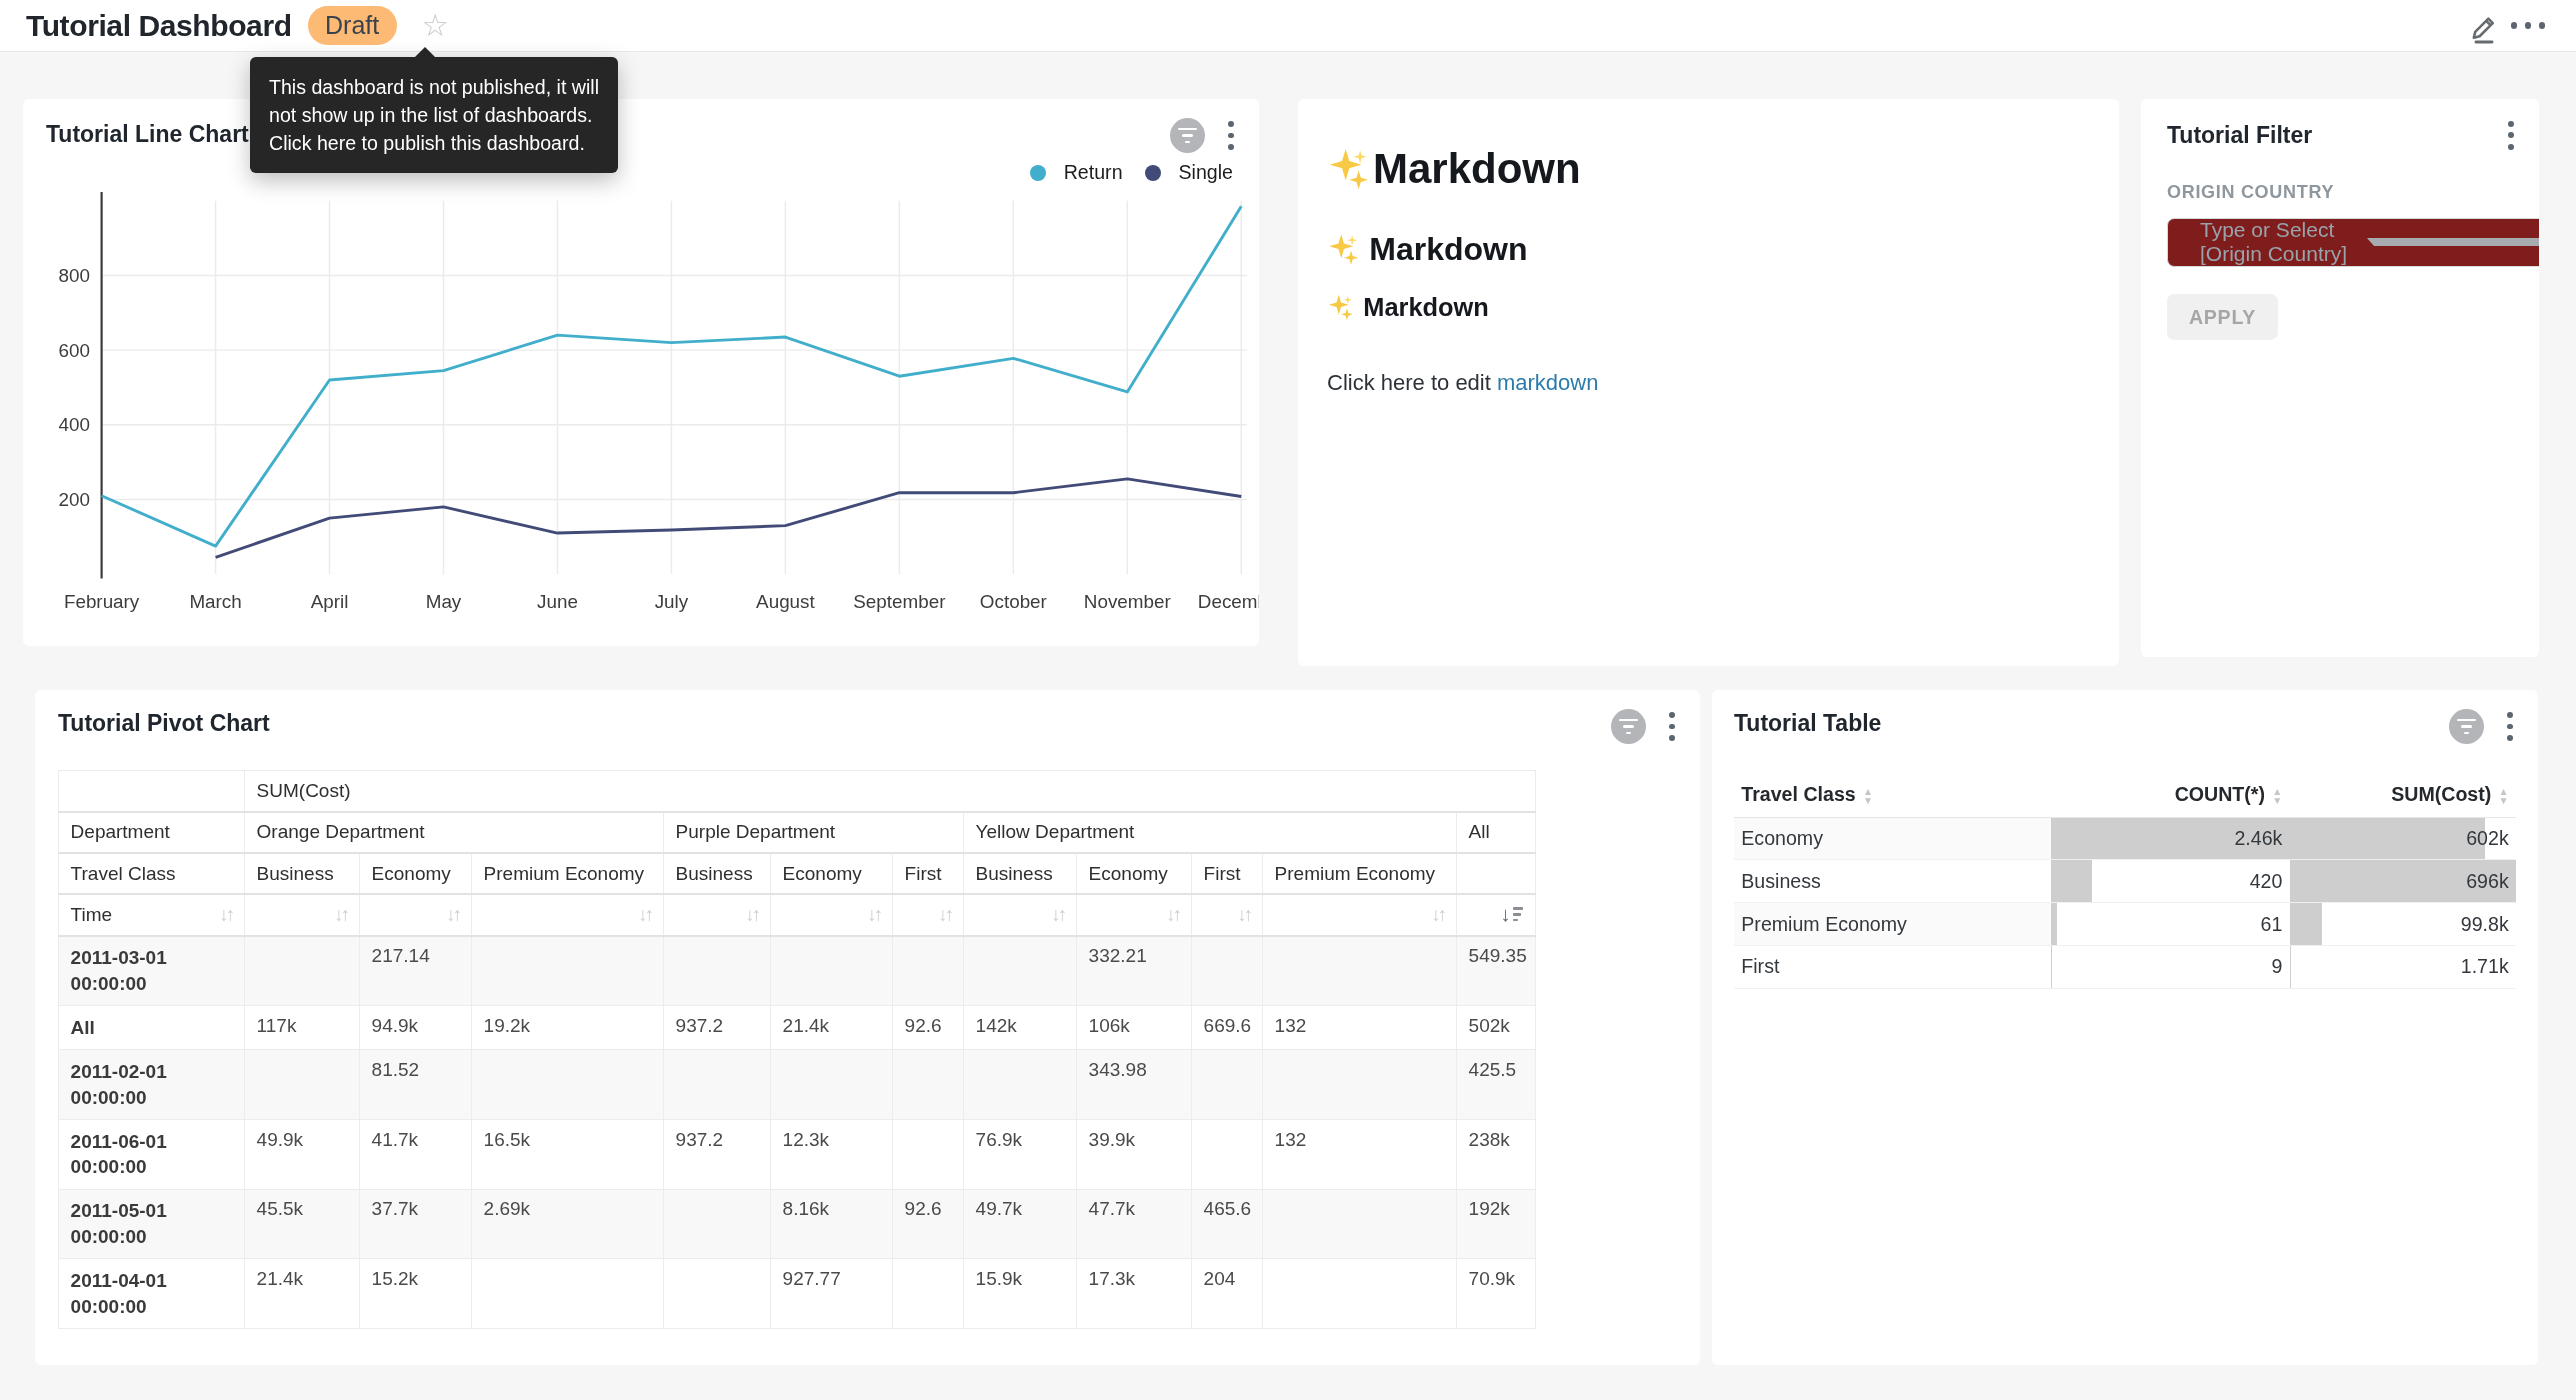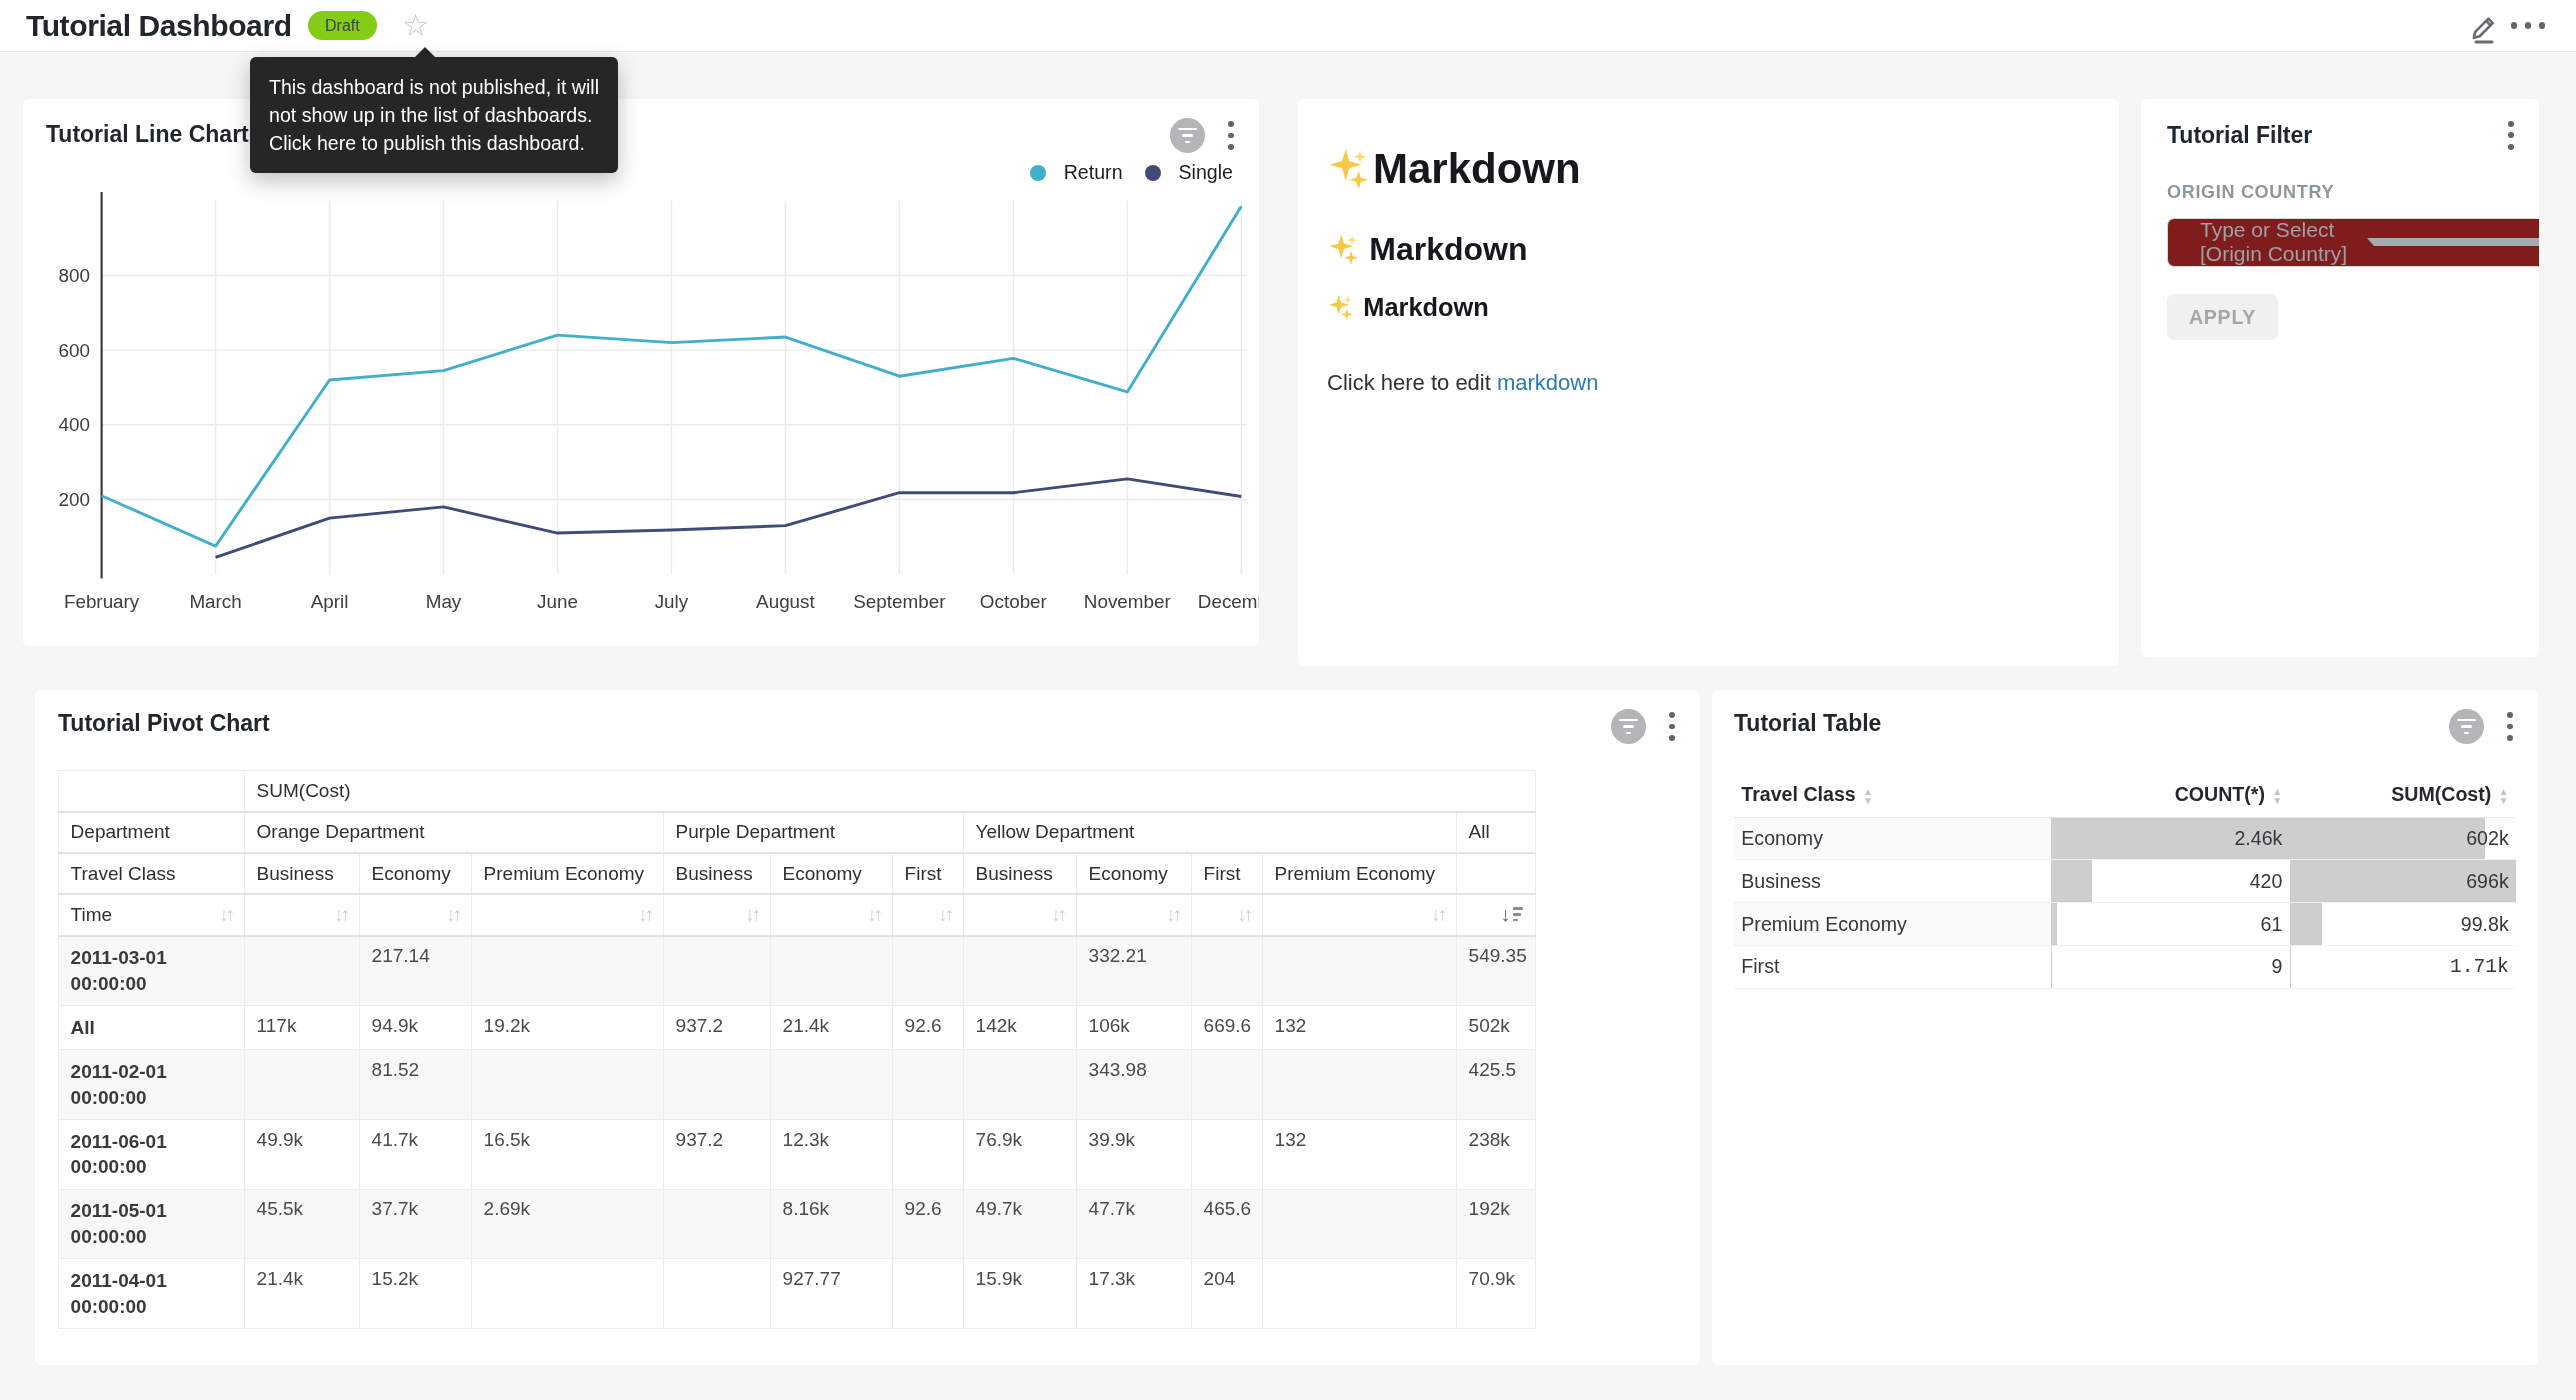--- a/index.html
+++ b/index.html
@@ -3,21 +3,21 @@
 <meta charset="utf-8">
 <style>
   * { margin:0; padding:0; box-sizing:border-box; }
   html,body { width:2576px; height:1400px; overflow:hidden;
     font-family:"Liberation Sans","DejaVu Sans",sans-serif; background:#f6f6f7; color:#23282e; }
 
   
   .app-header { position:absolute; left:0; top:0; width:2576px; height:52px; background:#fff;
     border-bottom:0.7px solid #e8e8ea; display:flex; align-items:center; padding:0 26px; z-index:5; }
   .dash-title { font-size:30px; font-weight:600; color:#21262c; letter-spacing:-0.4px; }
-  .draft-pill { margin-left:16px; background:#84cc16; color:#39424d; font-size:16px;
+  .draft-pill { margin-left:16px; background:#fdba74; color:#39424d; font-size:25px;
     padding:5.1px 17.4px; border-radius:29px; cursor:pointer; }
   .star { margin-left:25px; font-size:30.5px; color:#c3c7cb; cursor:pointer; line-height:1; }
   .header-spacer { flex:1; }
   .hdr-icon { display:flex; align-items:center; justify-content:center; width:44px; height:44px; cursor:pointer; }
   .dots-h { display:flex; gap:7.3px; }
   .dots-h i { width:6.5px; height:6.5px; border-radius:50%; background:#5f6670; }
 
   
   .tooltip { position:absolute; left:250px; top:57px; z-index:20; background:rgba(22,22,22,.93);
     color:#fff; font-size:19.6px; line-height:28px; padding:16px 19px; border-radius:5.8px;
@@ -510,19 +510,19 @@
             <td class="num" style="background-image: linear-gradient(to right, rgb(206, 206, 206) 100%, rgba(0, 0, 0, 0) 100%);">696k</td>
           </tr>
           <tr>
             <td class="plain">Premium Economy</td>
             <td class="num" style="background-image: linear-gradient(to right, rgb(206, 206, 206) 2.5%, rgba(0, 0, 0, 0) 2.5%);">61</td>
             <td class="num" style="background-image: linear-gradient(to right, rgb(206, 206, 206) 14.3%, rgba(0, 0, 0, 0) 14.3%);">99.8k</td>
           </tr>
           <tr>
             <td class="plain">First</td>
             <td class="num" style="background-image: linear-gradient(to right, rgb(206, 206, 206) 0.4%, rgba(0, 0, 0, 0) 0.4%);">9</td>
-            <td class="num" style="background-image: linear-gradient(to right, rgb(206, 206, 206) 0.3%, rgba(0, 0, 0, 0) 0.3%); font-family: Liberation Mono, monospace;">1.71k</td>
+            <td class="num" style="background-image: linear-gradient(to right, rgb(206, 206, 206) 0.3%, rgba(0, 0, 0, 0) 0.3%);">1.71k</td>
           </tr>
         </tbody>
       </table>
     </div>
 </div>
 
 
 </body></html>

